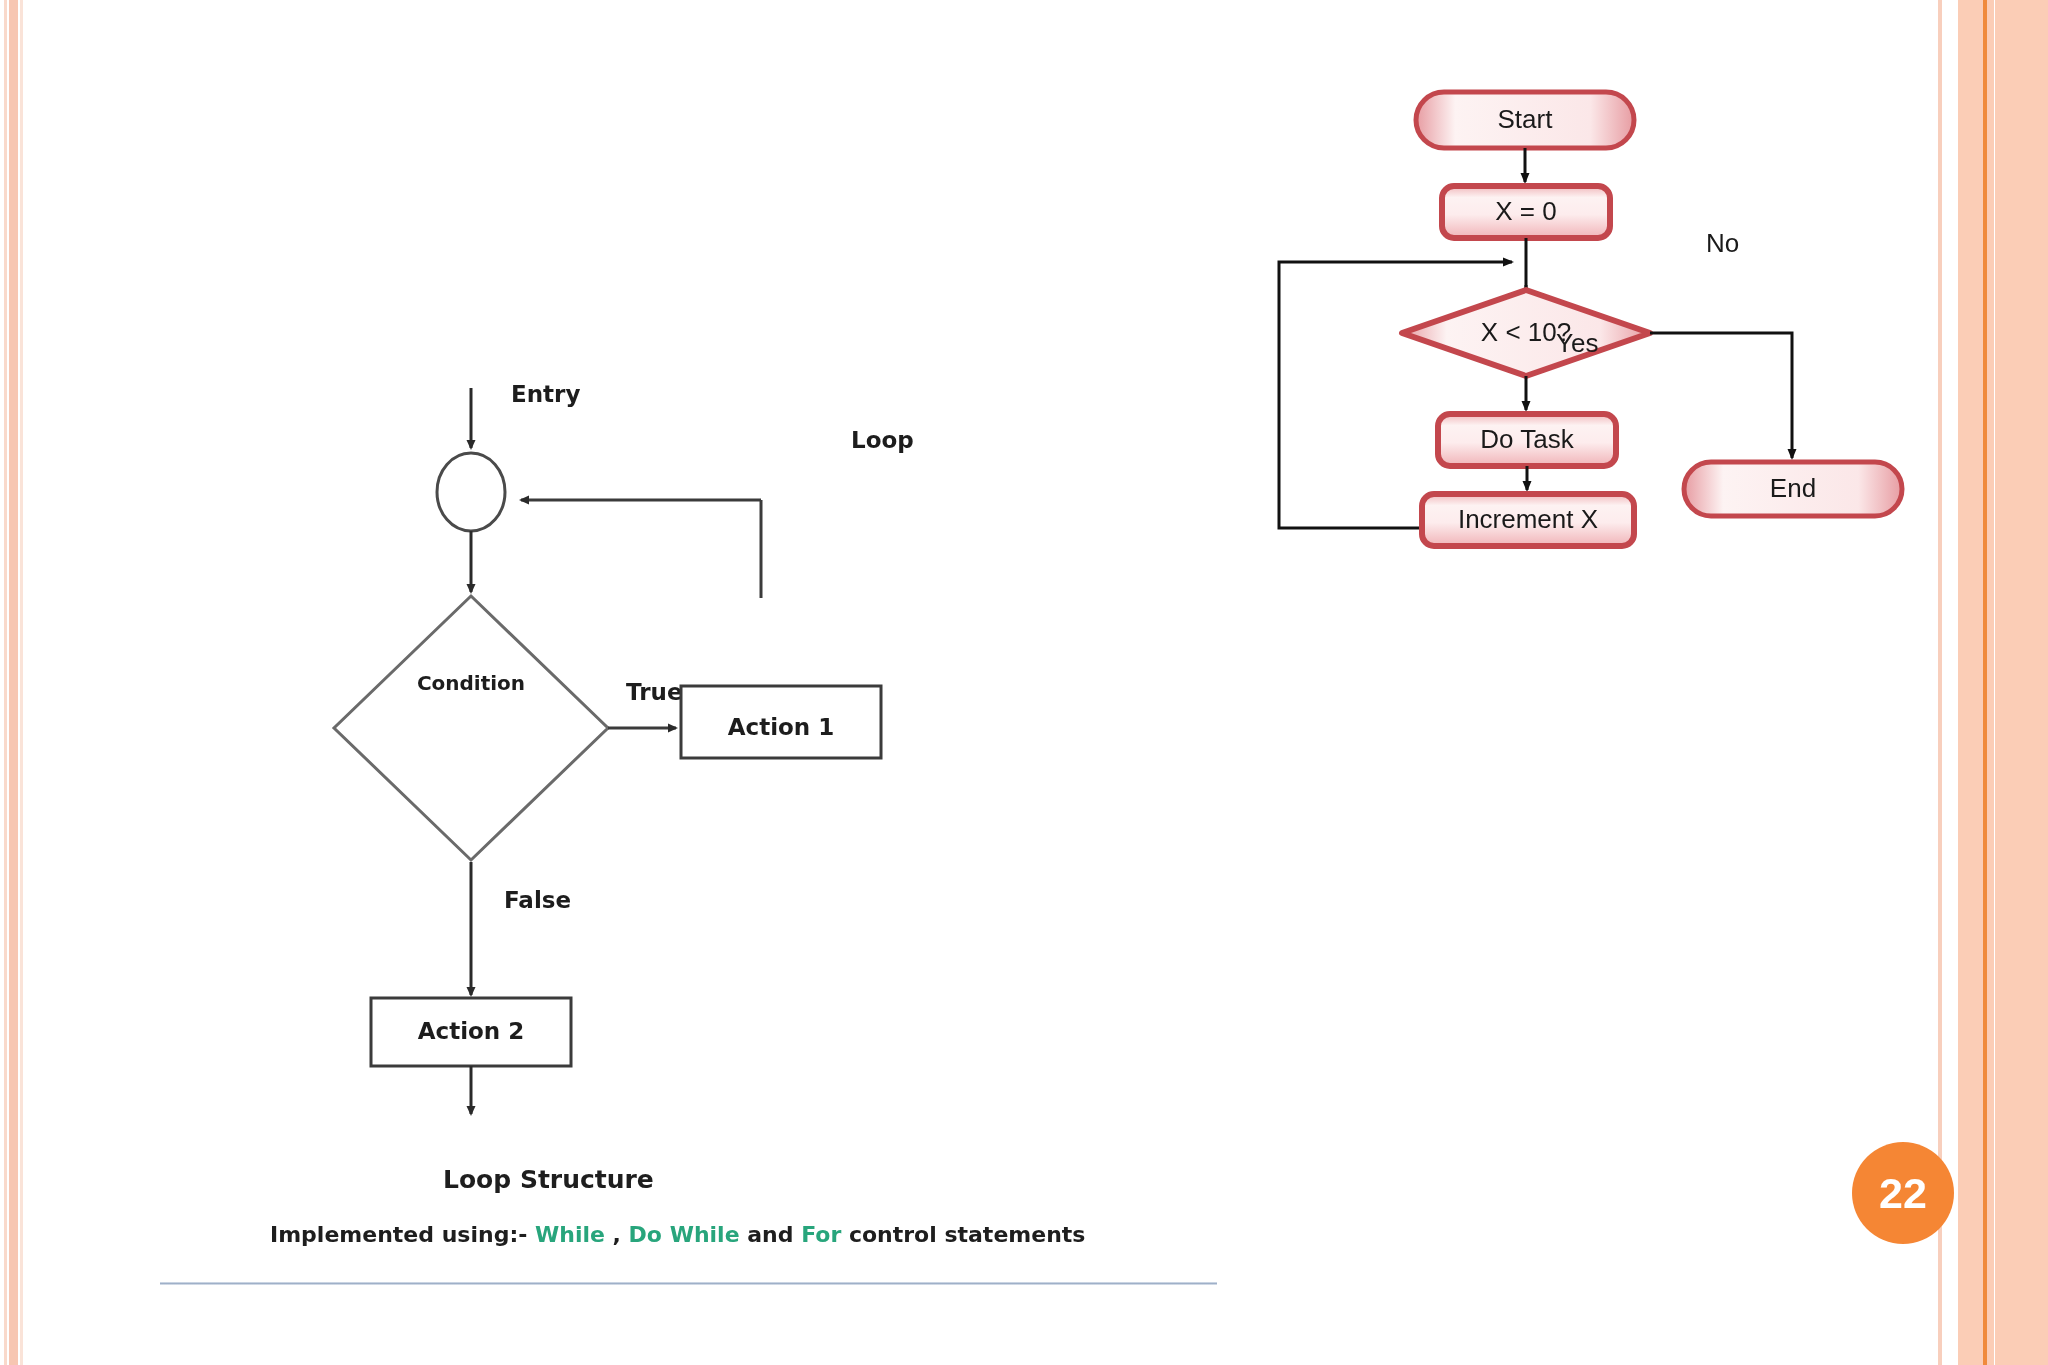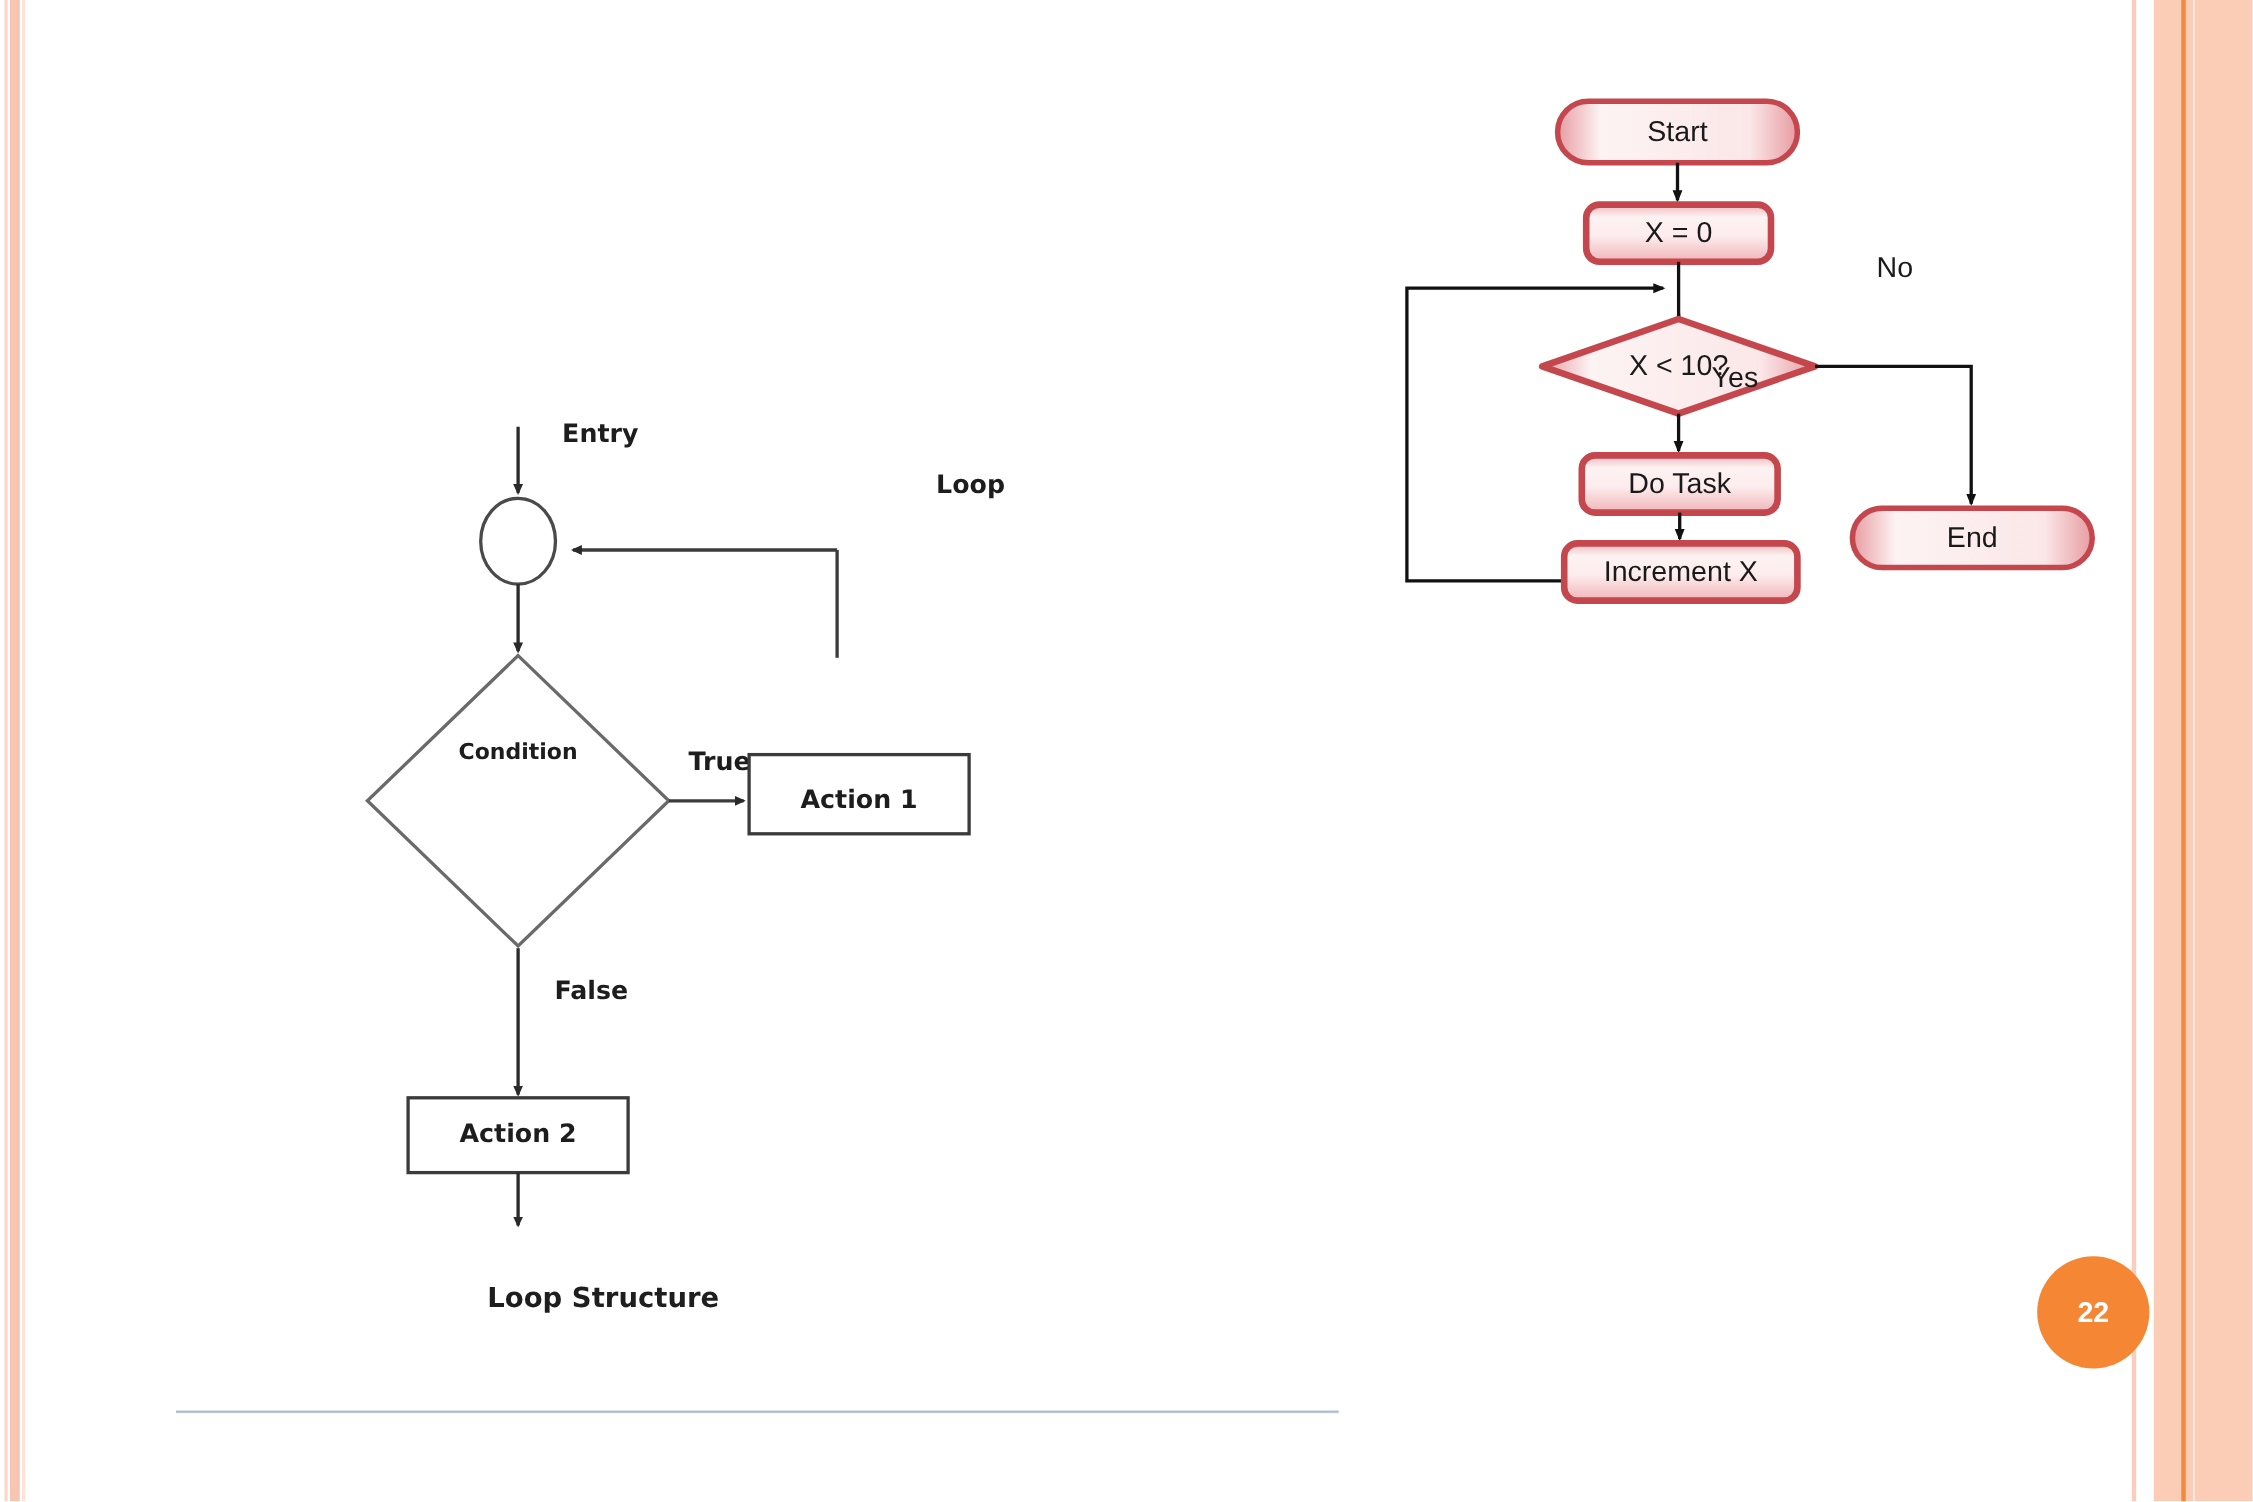--- a/index.html
+++ b/index.html
@@ -43,21 +43,21 @@
   
   #page-badge {
     position: absolute;
     left: 1852px;
     top: 1142px;
     width: 102px;
     height: 102px;
     border-radius: 50%;
     background: #f58634;
     color: #ffffff;
-    font-size: 26px;
+    font-size: 43px;
     font-weight: bold;
     display: flex;
     align-items: center;
     justify-content: center;
   }
 
   
   #bottom-rule {
     position: absolute;
     left: 160px;
@@ -177,20 +177,23 @@
 
       <rect x="115" y="628" width="200" height="68" fill="#ffffff" stroke="#3b3b3b" stroke-width="3"></rect>
       <text class="sk-label" x="215" y="662" font-size="23" text-anchor="middle" dominant-baseline="middle">Action 2</text>
 
       <line x1="215" y1="696" x2="215" y2="744" stroke="#2a2a2a" stroke-width="3" marker-end="url(#sk-arrow)"></line>
     </svg>
   </div>
 
   <div id="caption-loop-structure">Loop Structure</div>
 
+  <div id="caption-implemented">
+    <span>Implemented using:- </span><span class="kw">While</span><span> , </span><span class="kw">Do While</span><span> and </span><span class="kw">For</span><span> control statements</span>
+  </div>
 
   <div id="bottom-rule"></div>
 
   <div id="right-flowchart">
     <svg width="740" height="530" viewBox="0 0 740 530" xmlns="http://www.w3.org/2000/svg">
       <defs>
         <linearGradient id="pinkGrad" x1="0" y1="0" x2="0" y2="1">
           <stop offset="0%" stop-color="#f0b8bb"></stop>
           <stop offset="22%" stop-color="#fdf2f2"></stop>
           <stop offset="55%" stop-color="#fdeced"></stop>

